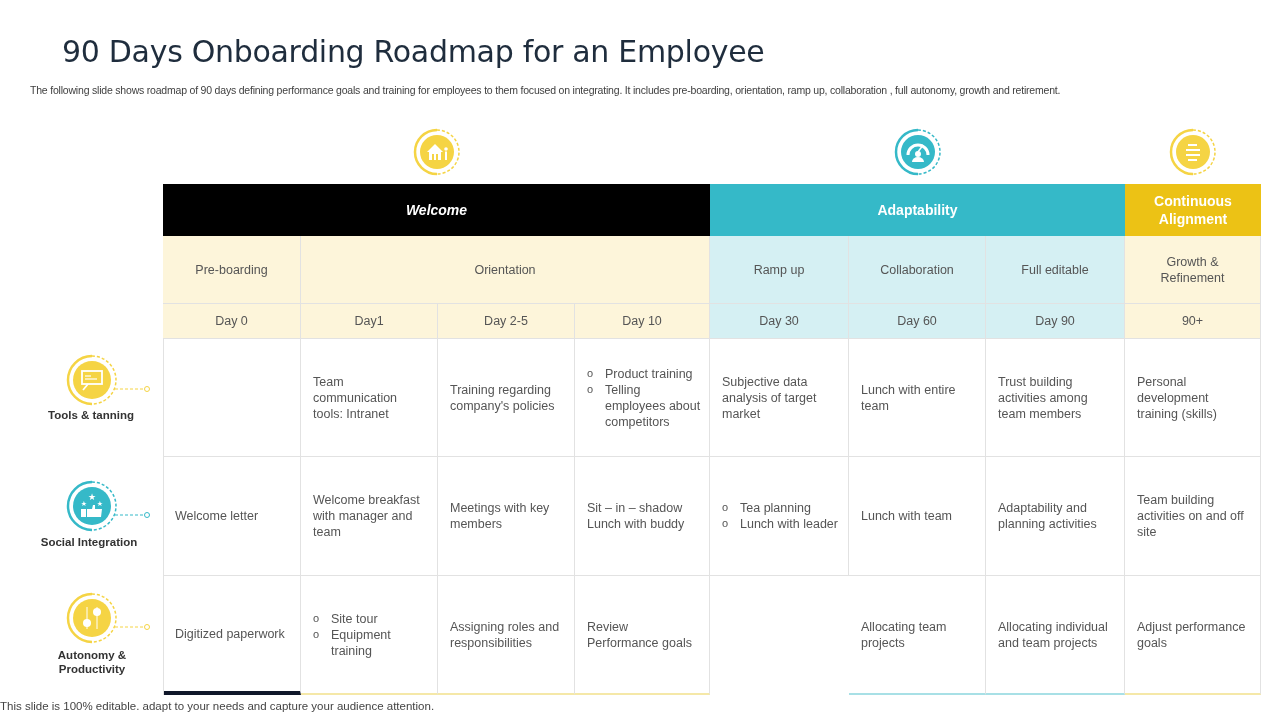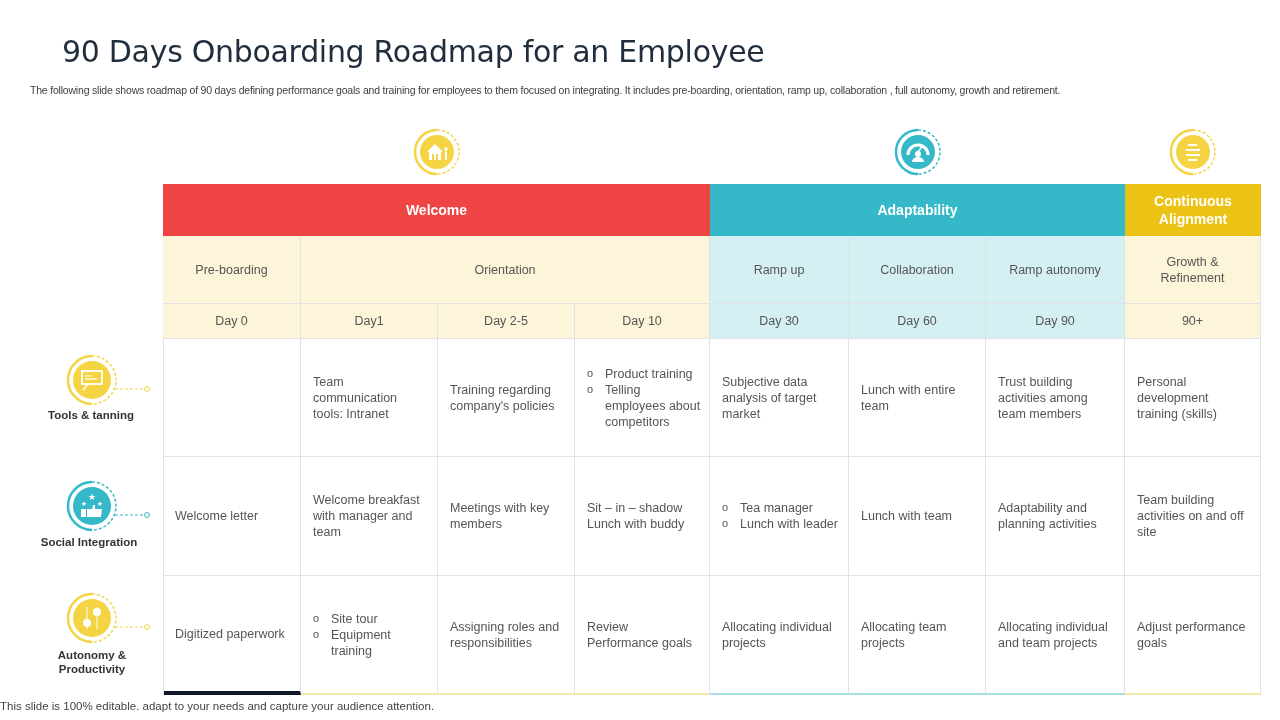--- a/index.html
+++ b/index.html
@@ -10,21 +10,21 @@
   .subtitle { position: absolute; left: 30px; top: 84px; width: 1170px; font-size: 10.5px; line-height: 13px; color: #404040; letter-spacing: -0.2px; }
 
   .phase-icon { position: absolute; width: 48px; height: 48px; }
   .phase-icon svg { width: 48px; height: 48px; }
 
   .grid { position: absolute; left: 163px; top: 184px; width: 1098px; height: 511px; }
   .cell { position: absolute; display: flex; align-items: center; font-size: 12.5px; line-height: 16px; color: #555; border-right: 1px solid #e2e2e2; border-bottom: 1px solid #e2e2e2; }
   .cell.center { justify-content: center; text-align: center; }
   .cell.left { justify-content: flex-start; padding-left: 12px; padding-right: 8px; }
   .hdr { color: #ffffff; font-weight: bold; font-size: 14px; justify-content: center; text-align: center; line-height: 18px; border: none; }
-  .y1 { background: #ef4444; }
+  .y1 { background: #000000; font-style: italic; }
   .y2 { background: #ecc215; }
   .t1 { background: #35b9c8; }
   .ly { background: #fdf5da; }
   .lt { background: #d5f0f3; }
   .w { background: #ffffff; }
 
   ul.bl { list-style: none; }
   ul.bl li { position: relative; padding-left: 18px; }
   ul.bl li::before { content: "o"; position: absolute; left: 0; top: -1px; font-size: 11px; color: #555; }
 
@@ -78,21 +78,21 @@
 <div class="grid">
 
   <div class="cell hdr y1" style="left:0; top:0; width:547px; height:52px;">Welcome</div>
   <div class="cell hdr t1" style="left:547px; top:0; width:415px; height:52px;">Adaptability</div>
   <div class="cell hdr y2" style="left:962px; top:0; width:136px; height:52px; padding:0 20px;">Continuous Alignment</div>
 
   <div class="cell center ly" style="left:0; top:52px; width:138px; height:68px;">Pre-boarding</div>
   <div class="cell center ly" style="left:138px; top:52px; width:409px; height:68px;">Orientation</div>
   <div class="cell center lt" style="left:547px; top:52px; width:139px; height:68px;">Ramp up</div>
   <div class="cell center lt" style="left:686px; top:52px; width:137px; height:68px;">Collaboration</div>
-  <div class="cell center lt" style="left:823px; top:52px; width:139px; height:68px;">Ramp autonomy</div>
+  <div class="cell center lt" style="left:823px; top:52px; width:139px; height:68px;">Full editable</div>
   <div class="cell center ly" style="left:962px; top:52px; width:136px; height:68px; padding:0 28px;">Growth &amp; Refinement</div>
 
   <div class="cell center ly" style="left:0; top:120px; width:138px; height:35px;">Day 0</div>
   <div class="cell center ly" style="left:138px; top:120px; width:137px; height:35px;">Day1</div>
   <div class="cell center ly" style="left:275px; top:120px; width:137px; height:35px;">Day 2-5</div>
   <div class="cell center ly" style="left:412px; top:120px; width:135px; height:35px;">Day 10</div>
   <div class="cell center lt" style="left:547px; top:120px; width:139px; height:35px;">Day 30</div>
   <div class="cell center lt" style="left:686px; top:120px; width:137px; height:35px;">Day 60</div>
   <div class="cell center lt" style="left:823px; top:120px; width:139px; height:35px;">Day 90</div>
   <div class="cell center ly" style="left:962px; top:120px; width:136px; height:35px;">90+</div>
@@ -110,38 +110,37 @@
   <div class="cell left w" style="left:686px; top:155px; width:137px; height:118px;">Lunch with entire team</div>
   <div class="cell left w" style="left:823px; top:155px; width:139px; height:118px;">Trust building activities among team members</div>
   <div class="cell left w" style="left:962px; top:155px; width:136px; height:118px;">Personal development training (skills)</div>
 
   <div class="cell left w" style="left:0; top:273px; width:138px; height:119px;">Welcome letter</div>
   <div class="cell left w" style="left:138px; top:273px; width:137px; height:119px;">Welcome breakfast with manager and team</div>
   <div class="cell left w" style="left:275px; top:273px; width:137px; height:119px;">Meetings with key members</div>
   <div class="cell left w" style="left:412px; top:273px; width:135px; height:119px;">Sit – in – shadow Lunch with buddy</div>
   <div class="cell left w" style="left:547px; top:273px; width:139px; height:119px;">
     <ul class="bl">
-      <li>Tea manager</li>
+      <li>Tea planning</li>
       <li>Lunch with leader</li>
     </ul>
   </div>
   <div class="cell left w" style="left:686px; top:273px; width:137px; height:119px;">Lunch with team</div>
   <div class="cell left w" style="left:823px; top:273px; width:139px; height:119px;">Adaptability and planning  activities</div>
   <div class="cell left w" style="left:962px; top:273px; width:136px; height:119px;">Team  building activities on and off site</div>
 
   <div class="cell left w" style="left:0; top:392px; width:138px; height:119px; border-bottom:4px solid #0f172a;">Digitized  paperwork</div>
   <div class="cell left w" style="left:138px; top:392px; width:137px; height:119px; border-bottom:2px solid #f5e8a8;">
     <ul class="bl">
       <li>Site tour</li>
       <li>Equipment training</li>
     </ul>
   </div>
   <div class="cell left w" style="left:275px; top:392px; width:137px; height:119px; border-bottom:2px solid #f5e8a8;">Assigning roles and responsibilities</div>
   <div class="cell left w" style="left:412px; top:392px; width:135px; height:119px; border-bottom:2px solid #f5e8a8;">Review Performance goals</div>
-  <div class="cell left w" style="left:547px; top:392px; width:139px; height:119px; border-bottom:2px solid #a8e0e6;">Allocating individual  projects</div>
   <div class="cell left w" style="left:686px; top:392px; width:137px; height:119px; border-bottom:2px solid #a8e0e6;">Allocating team projects</div>
   <div class="cell left w" style="left:823px; top:392px; width:139px; height:119px; border-bottom:2px solid #a8e0e6;">Allocating individual  and team projects</div>
   <div class="cell left w" style="left:962px; top:392px; width:136px; height:119px; border-bottom:2px solid #f5e8a8;">Adjust performance goals</div>
 
   <div style="position:absolute; left:0; top:155px; width:1px; height:356px; background:#e2e2e2;"></div>
 </div>
 
 <div class="row-icon" style="left:66px; top:354px;">
   <svg viewBox="0 0 90 56" width="90" height="56">
     <path d="M26 2 A24 24 0 0 1 26 50" fill="none" stroke="#f5d444" stroke-width="1.5" stroke-dasharray="3 2"></path>

